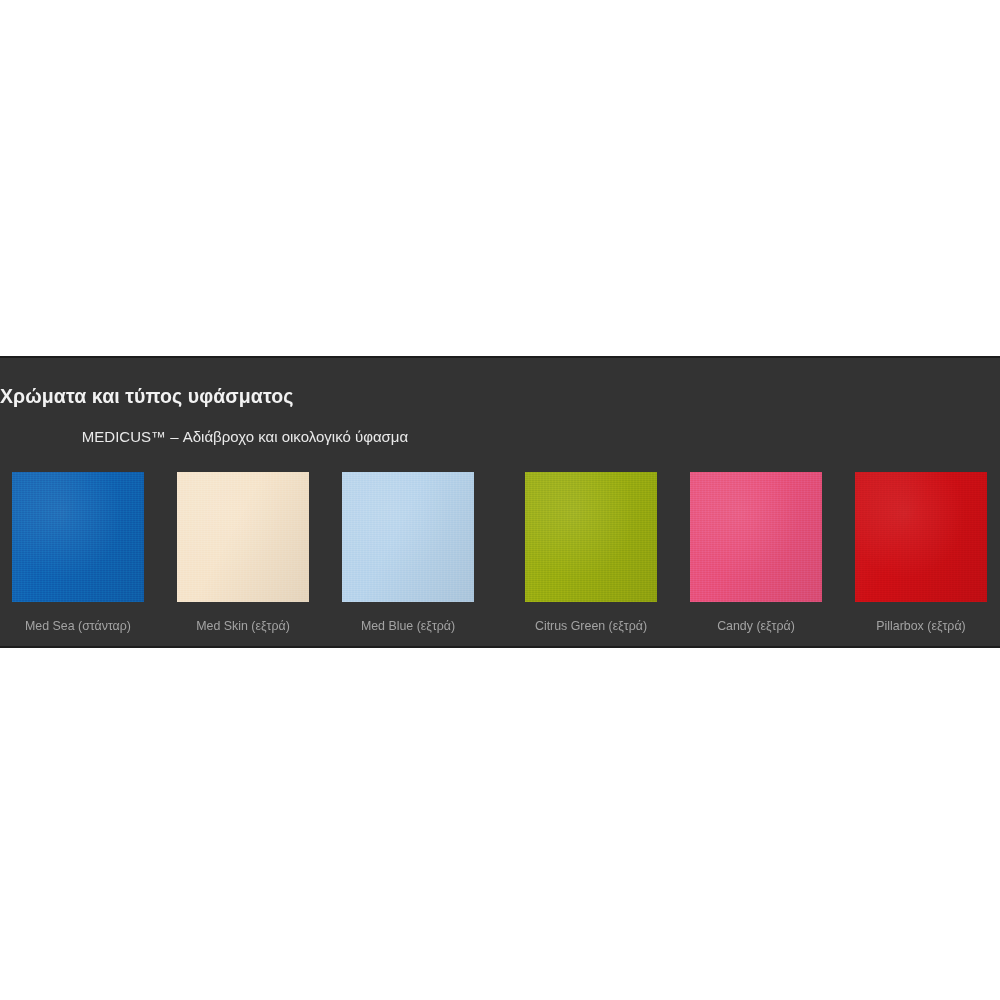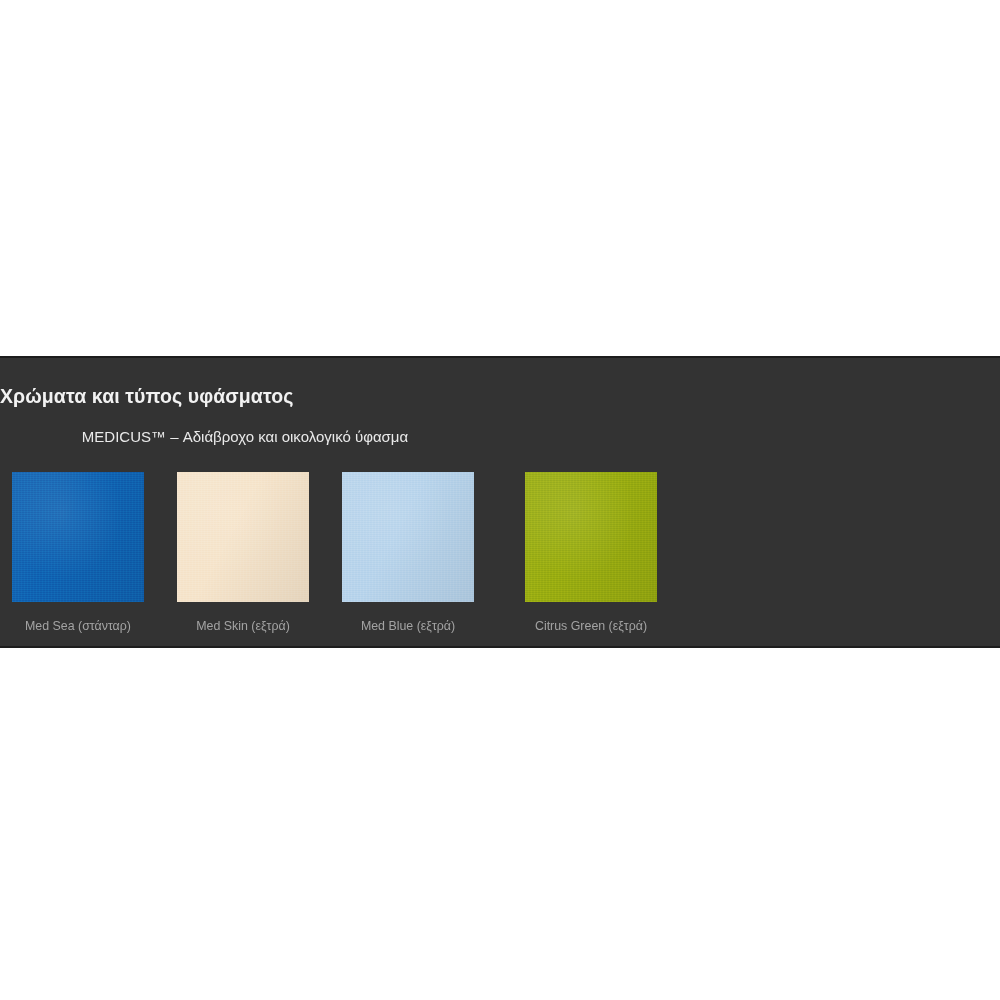--- a/index.html
+++ b/index.html
@@ -176,17 +176,25 @@
       <div class="swatch-cell" style="left: 342px;">
         <div class="swatch-chip" style="background-color: rgb(185, 213, 236);"></div>
         <div class="swatch-label">Med Blue (εξτρά)</div>
       </div>
 
       <div class="swatch-cell" style="left: 525px;">
         <div class="swatch-chip" style="background-color: rgb(155, 174, 17);"></div>
         <div class="swatch-label">Citrus Green (εξτρά)</div>
       </div>
 
-
+      <div class="swatch-cell" style="left: 690px;">
+        <div class="swatch-chip" style="background-color: rgb(232, 83, 127);"></div>
+        <div class="swatch-label">Candy (εξτρά)</div>
+      </div>
+
+      <div class="swatch-cell" style="left: 855px;">
+        <div class="swatch-chip" style="background-color: rgb(206, 14, 20);"></div>
+        <div class="swatch-label">Pillarbox (εξτρά)</div>
+      </div>
 
     </div>
   </div>
 </div>
 
 </body></html>

